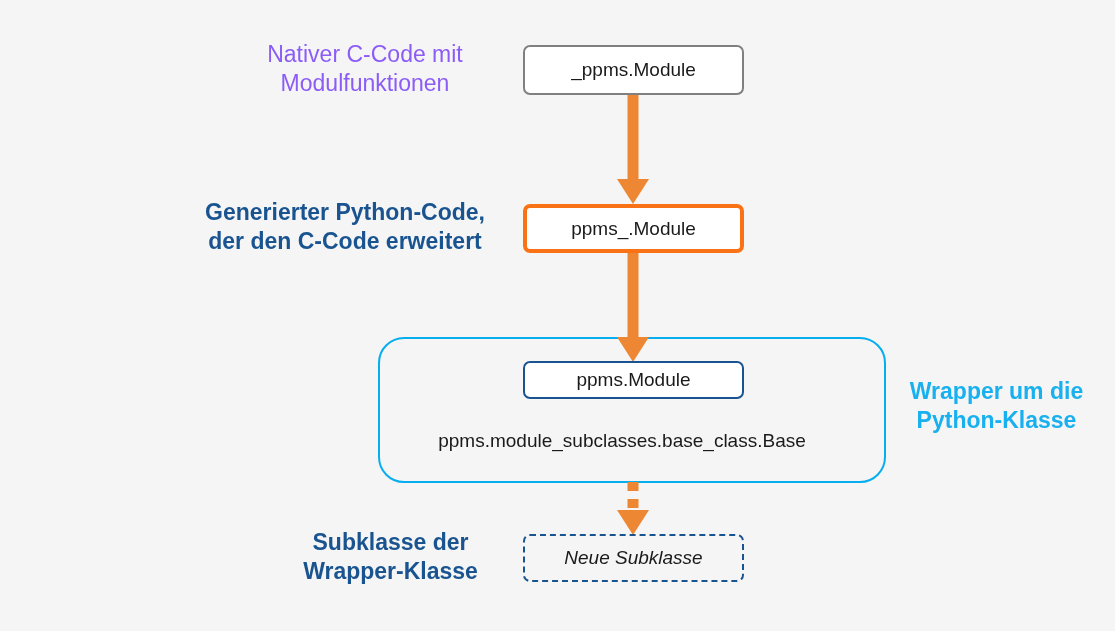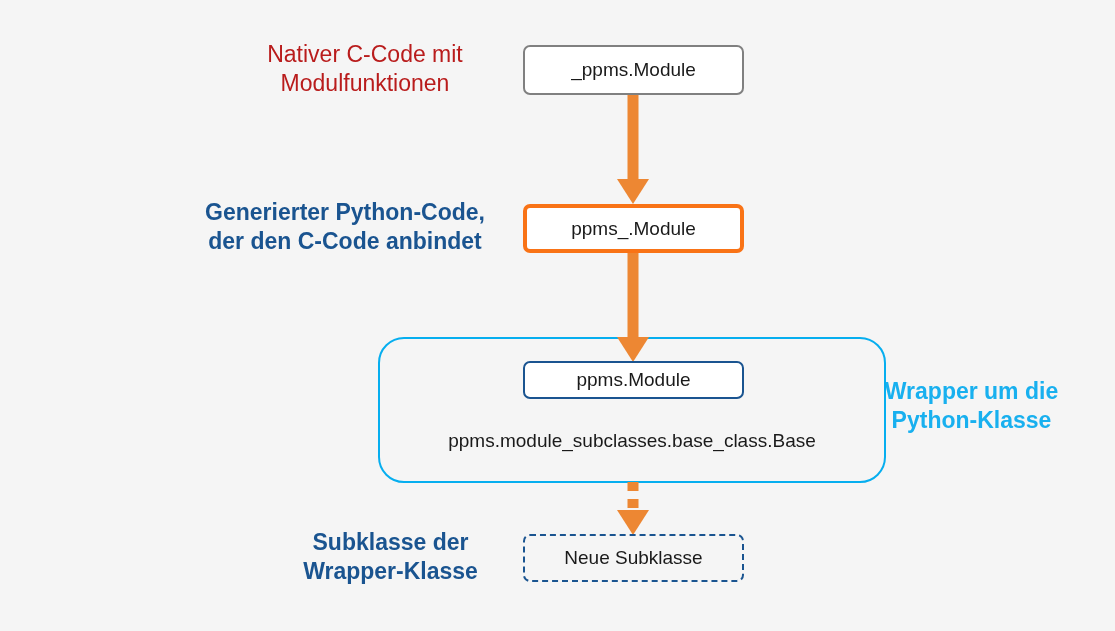--- a/index.html
+++ b/index.html
@@ -20,29 +20,29 @@
   }
 
   
   .label {
     position: absolute;
     text-align: center;
     line-height: 1.28;
     white-space: pre-line;
     font-size: 23px;
   }
-  .label.gray   { color: #b91c1c; }
+  .label.gray   { color: #8b5cf6; }
   .label.blue   { color: #1a5490; font-weight: bold; }
   .label.cyan   { color: #18b0ef; font-weight: bold; }
 
   #label-native    { left: 195px; top: 40px;  width: 340px; }
   #label-generated { left: 150px; top: 198px; width: 390px; }
   #label-own       { left: 20px;  top: 353px; width: 355px; }
   #label-subclass  { left: 248px; top: 528px; width: 285px; }
-  #label-wrapper   { left: 864px; top: 377px; width: 215px; }
+  #label-wrapper   { left: 889px; top: 377px; width: 215px; }
 
   
   .node {
     position: absolute;
     box-sizing: border-box;
     background: #ffffff;
     display: flex;
     align-items: center;
     justify-content: center;
     font-size: 19px;
@@ -59,36 +59,37 @@
     border: 4px solid #f97316;
   }
   #node-module {
     left: 523px; top: 361px; width: 221px; height: 38px;
     border: 2px solid #1a5490;
   }
   #node-subclass {
     left: 523px; top: 534px; width: 221px; height: 48px;
     border: 2px dashed #1a5490;
     background: #f5f5f5;
+    font-style: italic;
   }
 
   
   #wrapper-box {
     position: absolute;
     left: 378px; top: 337px;
     width: 508px; height: 146px;
     box-sizing: border-box;
     border: 2.5px solid #06aeef;
     border-radius: 26px;
     background: transparent;
     z-index: 1;
   }
   #base-class-text {
     position: absolute;
-    left: 378px; top: 430px;
+    left: 368px; top: 430px;
     width: 508px;
     text-align: center;
     font-size: 19px;
     color: #1a1a1a;
     z-index: 2;
   }
 
   
   .arrow {
     position: absolute;
@@ -100,21 +101,21 @@
 </style>
 </head>
 <body>
 
 <div id="canvas">
 
   <div class="label gray" id="label-native">Nativer C-Code mit
 Modulfunktionen</div>
 
   <div class="label blue" id="label-generated">Generierter Python-Code,
-der den C-Code anbindet</div>
+der den C-Code erweitert</div>
 
 
   <div class="label blue" id="label-subclass">Subklasse der
 Wrapper-Klasse</div>
 
   <div class="label cyan" id="label-wrapper">Wrapper um die
 Python-Klasse</div>
 
   <div id="wrapper-box"></div>
 

